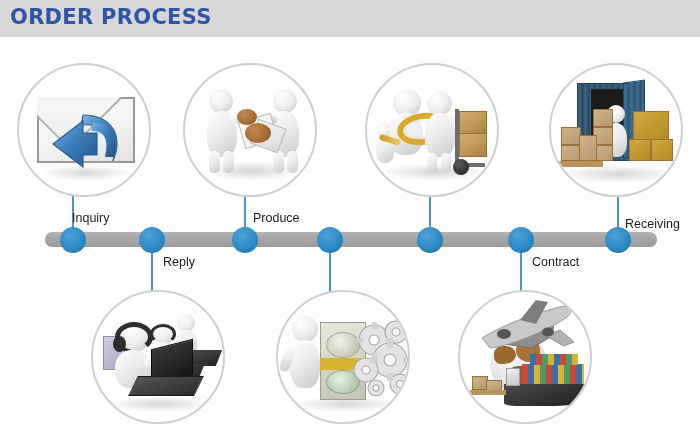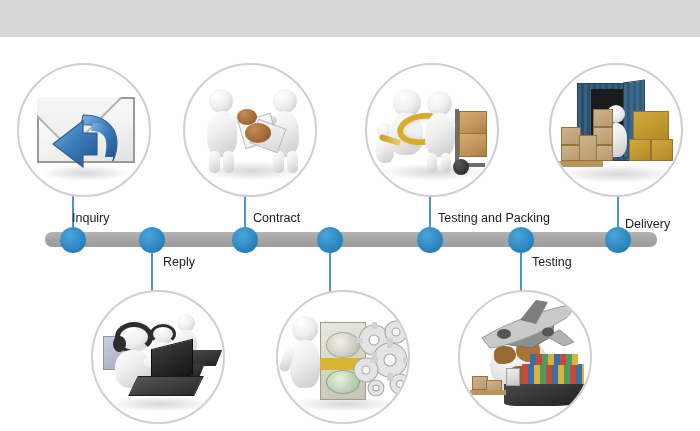--- a/index.html
+++ b/index.html
@@ -78,20 +78,21 @@
     position: absolute; border-radius: 50%;
     background: radial-gradient(ellipse at center, rgba(0,0,0,0.16) 0%, rgba(0,0,0,0) 70%);
   }
 </style>
 </head>
 <body>
 
 <div id="stage">
 
   <div class="header-band"></div>
+  <div class="header-title">ORDER PROCESS</div>
 
   <div class="circle-frame" style="left:17px; top:63px; width:134px; height:134px;">
     <div class="art">
       <div class="shadow-ellipse" style="left:22px; top:100px; width:90px; height:16px;"></div>
 
       <div style="position:absolute; left:18px; top:32px; width:98px; height:66px;
                   background:linear-gradient(160deg,#ffffff 0%,#f3f3f3 55%,#e2e2e2 100%);
                   border:2px solid #9a9a92;"></div>
 
       <div style="position:absolute; left:18px; top:32px; width:98px; height:66px; overflow:hidden;">
@@ -368,18 +369,17 @@
   <div class="tl-node" style="left:73px;  top:240px;"></div>
   <div class="tl-node" style="left:152px; top:240px;"></div>
   <div class="tl-node" style="left:245px; top:240px;"></div>
   <div class="tl-node" style="left:330px; top:240px;"></div>
   <div class="tl-node" style="left:430px; top:240px;"></div>
   <div class="tl-node" style="left:521px; top:240px;"></div>
   <div class="tl-node" style="left:618px; top:240px;"></div>
 
   <div class="tl-label" style="left:72px;  top:211px;">Inquiry</div>
   <div class="tl-label" style="left:163px; top:255px;">Reply</div>
-  <div class="tl-label" style="left:253px; top:211px;">Contract</div>
-  <div class="tl-label" style="left:438px; top:211px;">Testing and Packing</div>
-  <div class="tl-label" style="left:532px; top:255px;">Testing</div>
-  <div class="tl-label" style="left:625px; top:217px;">Delivery</div>
+  <div class="tl-label" style="left:253px; top:211px;">Produce</div>
+  <div class="tl-label" style="left:532px; top:255px;">Contract</div>
+  <div class="tl-label" style="left:625px; top:217px;">Receiving</div>
 
 </div>
 
 </body></html>

